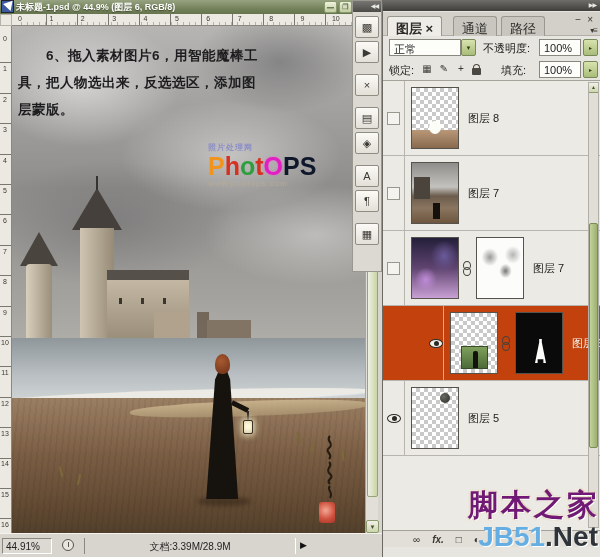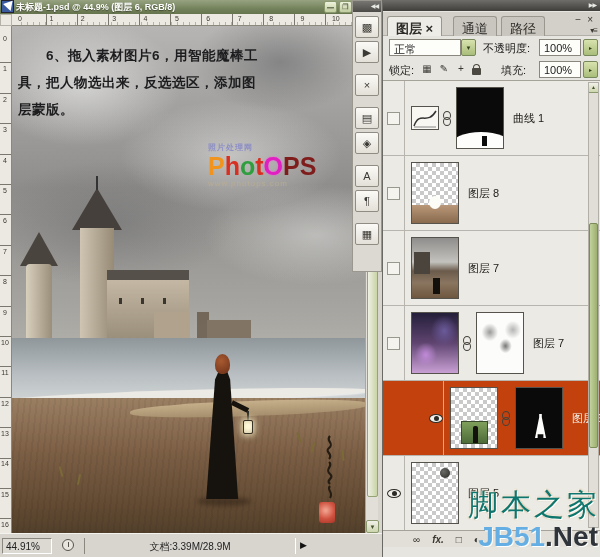--- a/index.html
+++ b/index.html
@@ -47,21 +47,21 @@
   .tut-text { position:absolute; left:6px; top:16px; width:336px; font-size:13.5px; font-weight:bold;
     color:#1d1d1f; line-height:27px; letter-spacing:.5px; }
   .tut-text .l1 { text-indent:28px; display:block; }
   .tut-text span { display:block; white-space:nowrap; }
 
   .logo { position:absolute; left:196px; top:116px; width:140px; }
   .logo-header { font-size:8px; color:#8486c8; letter-spacing:1px; font-weight:bold; opacity:.85; }
   .logo-word { font-size:25px; font-weight:bold; letter-spacing:0; line-height:26px; white-space:nowrap; }
   .lg0{color:#f0941e}.lg1{color:#d92f20}.lg2{color:#2e9e3e}.lg3{color:#d92f20}
   .lgo{color:#e020c0; text-shadow:0 0 2px #ff50e0;}
-  .lgps{color:#7f1d1d}
+  .lgps{color:#0f172a}
   .logo-url { font-size:8px; color:#bcae92; letter-spacing:1px; opacity:.8; }
 
   .castle { position:absolute; left:0; top:190px; width:178px; height:188px; }
   .keep { position:absolute; left:68px; top:12px; width:34px; height:122px;
     background:linear-gradient(90deg,#cfc5b2,#978b76); }
   .keep-roof { position:absolute; left:60px; top:-28px; width:0; height:0;
     border-left:25px solid transparent; border-right:25px solid transparent; border-bottom:42px solid #45403c; }
   .spire { position:absolute; left:84px; top:-40px; width:2px; height:14px; background:#333; }
   .tower-l { position:absolute; left:14px; top:48px; width:26px; height:100px; border-radius:4px 4px 0 0;
     background:linear-gradient(90deg,#d8cfbd,#9a8f7a); }
@@ -230,21 +230,21 @@
   .pthumb { position:absolute; left:0; top:140px; width:9px; height:225px;
     background:linear-gradient(90deg,#c3d29c,#9cb070); border:1px solid #7c8c58; border-radius:2px; }
 
   .panel-footer { position:absolute; left:0; top:530px; width:218px; height:17px; background:#e1dfd8;
     border-top:1px solid #a5a29a; display:flex; align-items:center; gap:12px; padding-left:30px;
     font-size:10px; color:#3a3832; }
   .fico { font-style:italic; font-weight:bold; }
 
   
   .watermark { position:absolute; right:0px; top:490px; width:210px; text-align:right; line-height:1; pointer-events:none; }
-  .wm1 { font-size:30px; font-weight:normal; color:#0f766e; letter-spacing:3px;
+  .wm1 { font-size:30px; font-weight:bold; color:#701a75; letter-spacing:3px;
     text-shadow:1px 1px 0 #fff, -1px -1px 0 rgba(255,255,255,.6), 0 0 2px #b87818; }
   .wm2 { font-size:28px; font-weight:bold; margin-top:3px; padding-right:2px; }
   .wm-jb { color:#64aee4; text-shadow:1px 1px 0 #fff; }
   .wm-net { color:#2f343a; text-shadow:1px 1px 0 #fff; }
 </style>
 </head>
 <body>
 
 <div id="app">
 
@@ -413,35 +413,20 @@
         <span class="lockico">+</span>
         <span class="padlock"></span>
       </span>
       <span class="lbl-fill">填充:</span>
       <span class="valbox">100%</span>
       <span class="ddbtn b3">▸</span>
     </div>
 
     <div class="layerlist">
 
-      <div class="layer-row">
-        <div class="eye-cell">
-            <span class="eyebox"></span>
-          </div>
-        <div class="thumb t-sm">
-          <svg width="26" height="22" viewBox="0 0 26 22">
-              <rect x="0" y="0" width="26" height="22" fill="#f8f7f2"></rect>
-              <path d="M2,19 C8,3 15,19 24,4" stroke="#333" stroke-width="1.5" fill="none"></path>
-              <line x1="2" y1="20" x2="24" y2="20" stroke="#888"></line>
-            </svg>
-        </div>
-        <div class="linkico"></div>
-        <div class="thumb t-std m-blackmound"></div>
-        <span class="lname">曲线 1</span>
-      </div>
 
       <div class="layer-row">
         <div class="eye-cell">
             <span class="eyebox"></span>
           </div>
         <div class="thumb t-std checker t-sand"></div>
         <span class="lname">图层 8</span>
       </div>
 
       <div class="layer-row">

